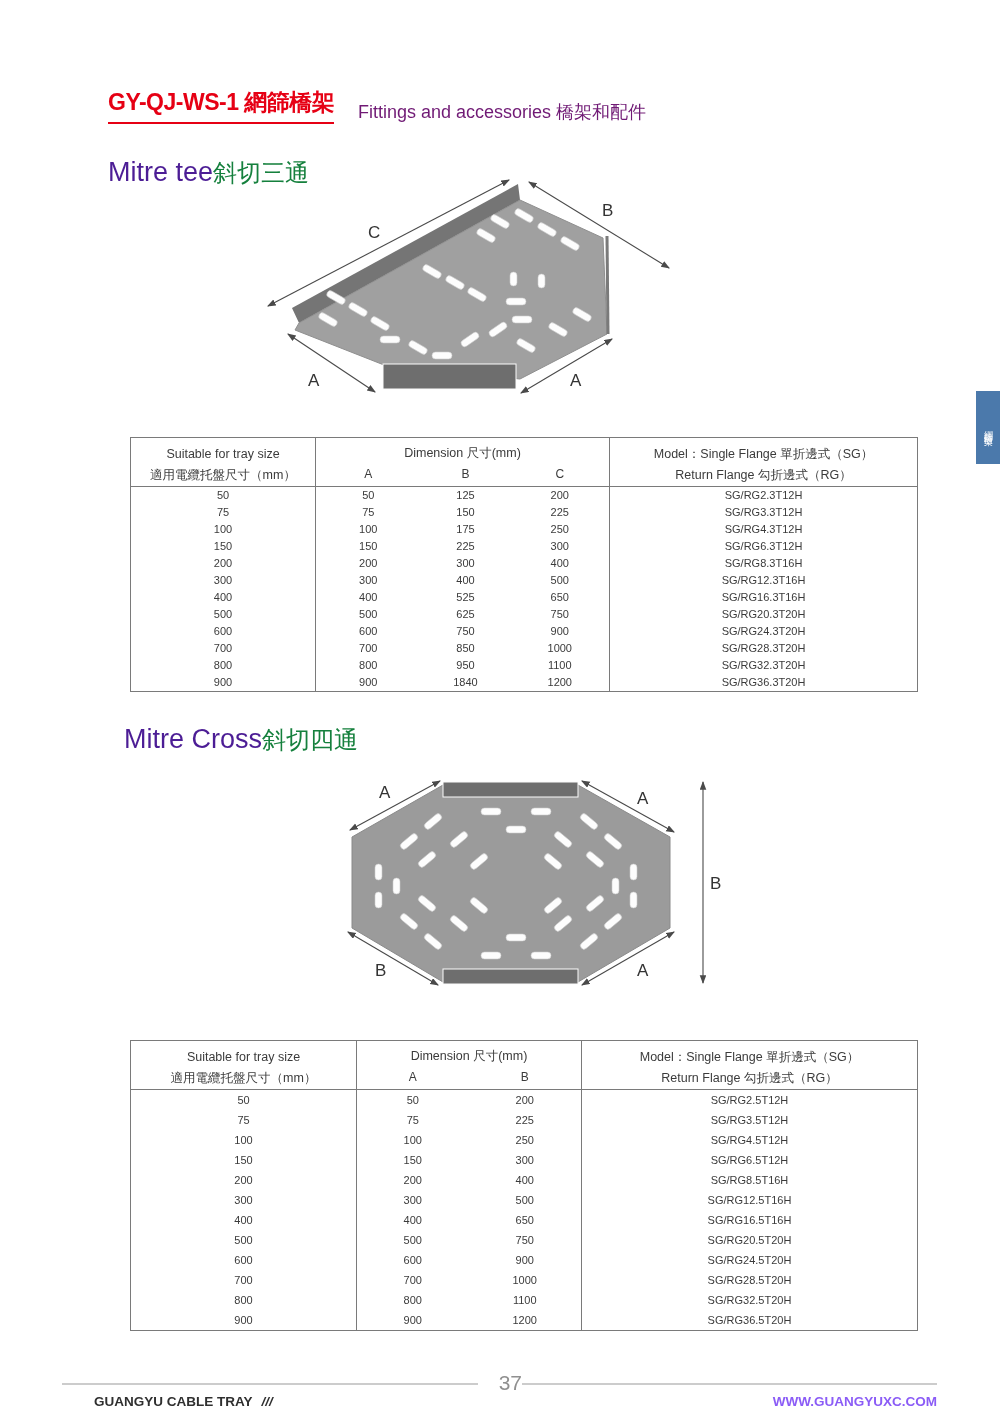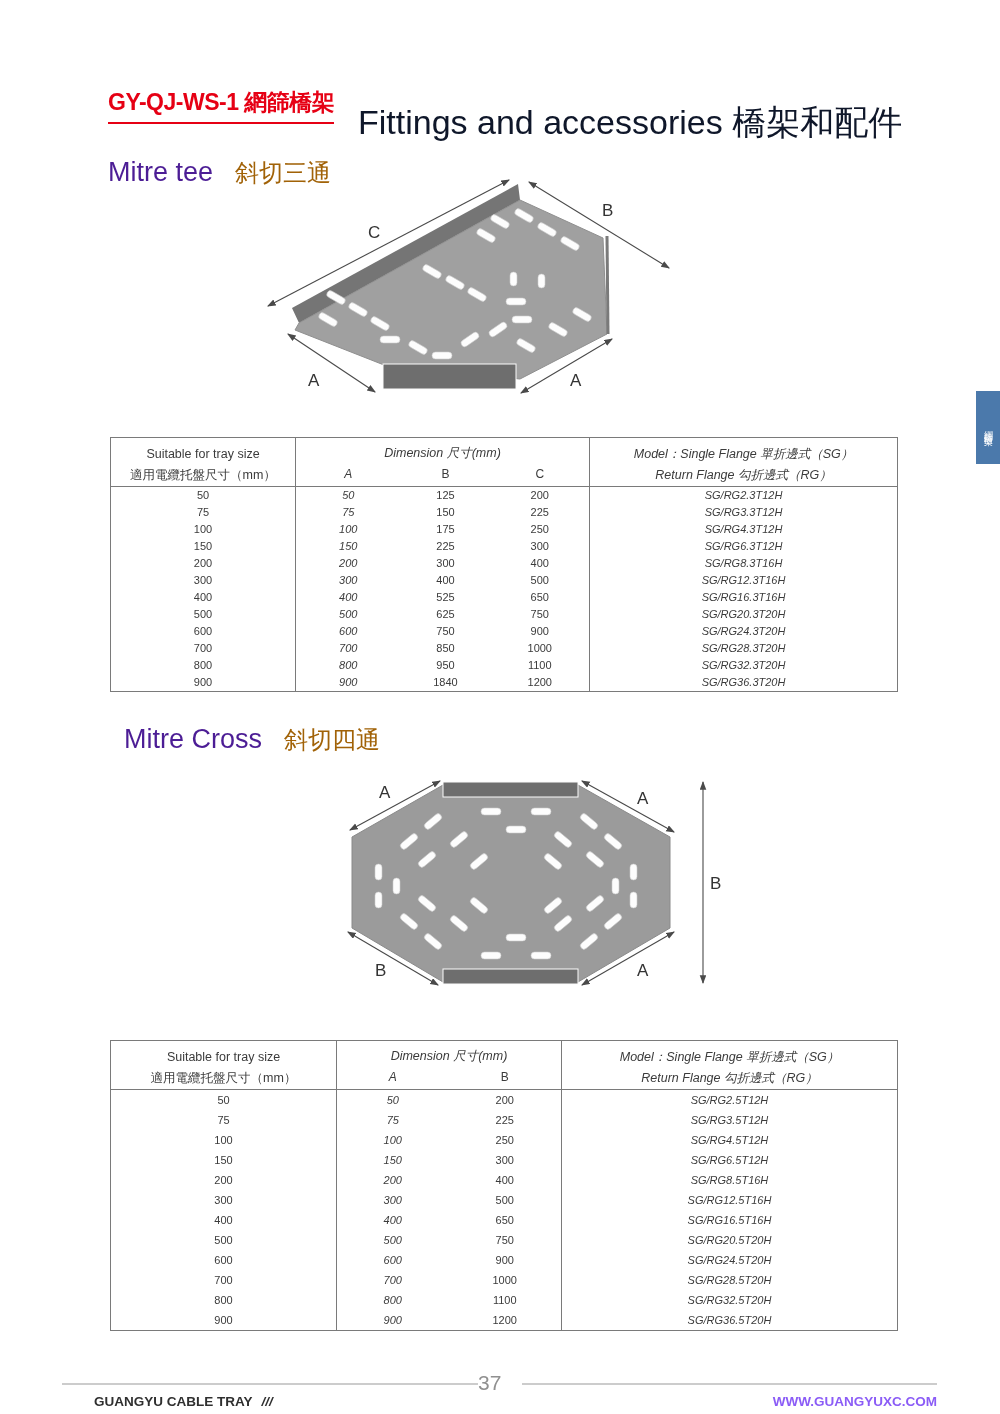--- a/index.html
+++ b/index.html
@@ -2,58 +2,58 @@
 <html><head>
 <meta charset="utf-8">
 <style>
   html,body{margin:0;padding:0;background:#e9e9e9;}
   .page{position:relative;width:1000px;height:1414px;background:#ffffff;margin:0 auto;
         font-family:"Liberation Sans",sans-serif;overflow:hidden;}
 
   
   .code{position:absolute;left:108px;top:87px;font-size:23px;font-weight:700;
         color:#e60014;letter-spacing:-0.5px;padding-bottom:4px;border-bottom:2.5px solid #e60014;}
-  .main-title{position:absolute;left:358px;top:100px;font-size:34px;color:#0f172a;}
+  .main-title{position:absolute;left:358px;top:100px;font-size:18px;color:#701a75;}
 
   
   .sec-heading{position:absolute;white-space:nowrap;}
   .sec-heading .en{font-size:27px;color:#4c1d95;}
-  .sec-heading .zh{font-size:24px;color:#a16207;margin-left:22px;}
+  .sec-heading .zh{font-size:24px;color:#15803d;}
   .tee-heading{left:108px;top:157px;}
   .cross-heading{left:124px;top:724px;}
 
   
   .tee-svg{position:absolute;left:262px;top:158px;}
   .cross-svg{position:absolute;left:335px;top:772px;}
   .dimlbl{font-size:17px;fill:#333333;font-family:"Liberation Sans",sans-serif;}
   .slot{fill:#fdfdfd;stroke:#cccccc;stroke-width:0.6;}
   .dim{stroke:#4a4a4a;stroke-width:1.1;fill:none;}
 
   
-  .tbl{position:absolute;width:787px;}
+  .tbl{position:absolute;width:787px;margin-left:20px;}
   .tee-tbl{left:110px;top:437px;}
   .cross-tbl{left:110px;top:1040px;}
   .tbl table{width:100%;border-collapse:collapse;table-layout:fixed;border:1px solid #7a7a7a;}
   .tbl th{font-weight:400;font-size:12.5px;color:#3b3b3b;text-align:center;padding:1px 0;}
   .tbl th div{line-height:1.65;}
-  .vl{border-left:1px solid #7a7a7a;font-style:italic;}
+  .vl{border-left:1px solid #7a7a7a;}
   .hb{border-bottom:1px solid #7a7a7a;}
   .sub th{font-size:12px;padding-bottom:4px;}
   .tbl tbody td{text-align:center;font-size:11px;color:#3b3b3b;height:17px;padding:0;line-height:1;}
   .cross-tbl tbody td{height:20px;}
   .tbl thead .top th{padding-top:6px;}
 
   
   .side-tab{position:absolute;left:976px;top:391px;width:24px;height:73px;background:#4b79ab;
             color:#fff;display:flex;align-items:center;justify-content:center;
             writing-mode:vertical-rl;font-size:9px;letter-spacing:2px;}
 
   
   .footer-line{position:absolute;left:62px;top:1383px;width:875px;height:2px;background:#cccccc;}
-  .page-num{position:absolute;left:478px;top:1371px;width:44px;text-align:left;
+  .page-num{position:absolute;left:478px;top:1371px;width:44px;text-align:right;
             font-size:21px;color:#909090;background:#ffffff;}
   .footer-left{position:absolute;left:78px;top:1394px;font-size:13.5px;color:#2f2f2f;font-weight:700;margin-left:16px;}
   .footer-left .sl{font-style:italic;margin-left:9px;}
   .footer-right{position:absolute;right:63px;top:1394px;font-size:13.5px;color:#8b5cf6;font-weight:700;}
 </style>
 </head>
 <body>
 
 <div class="page">
 

